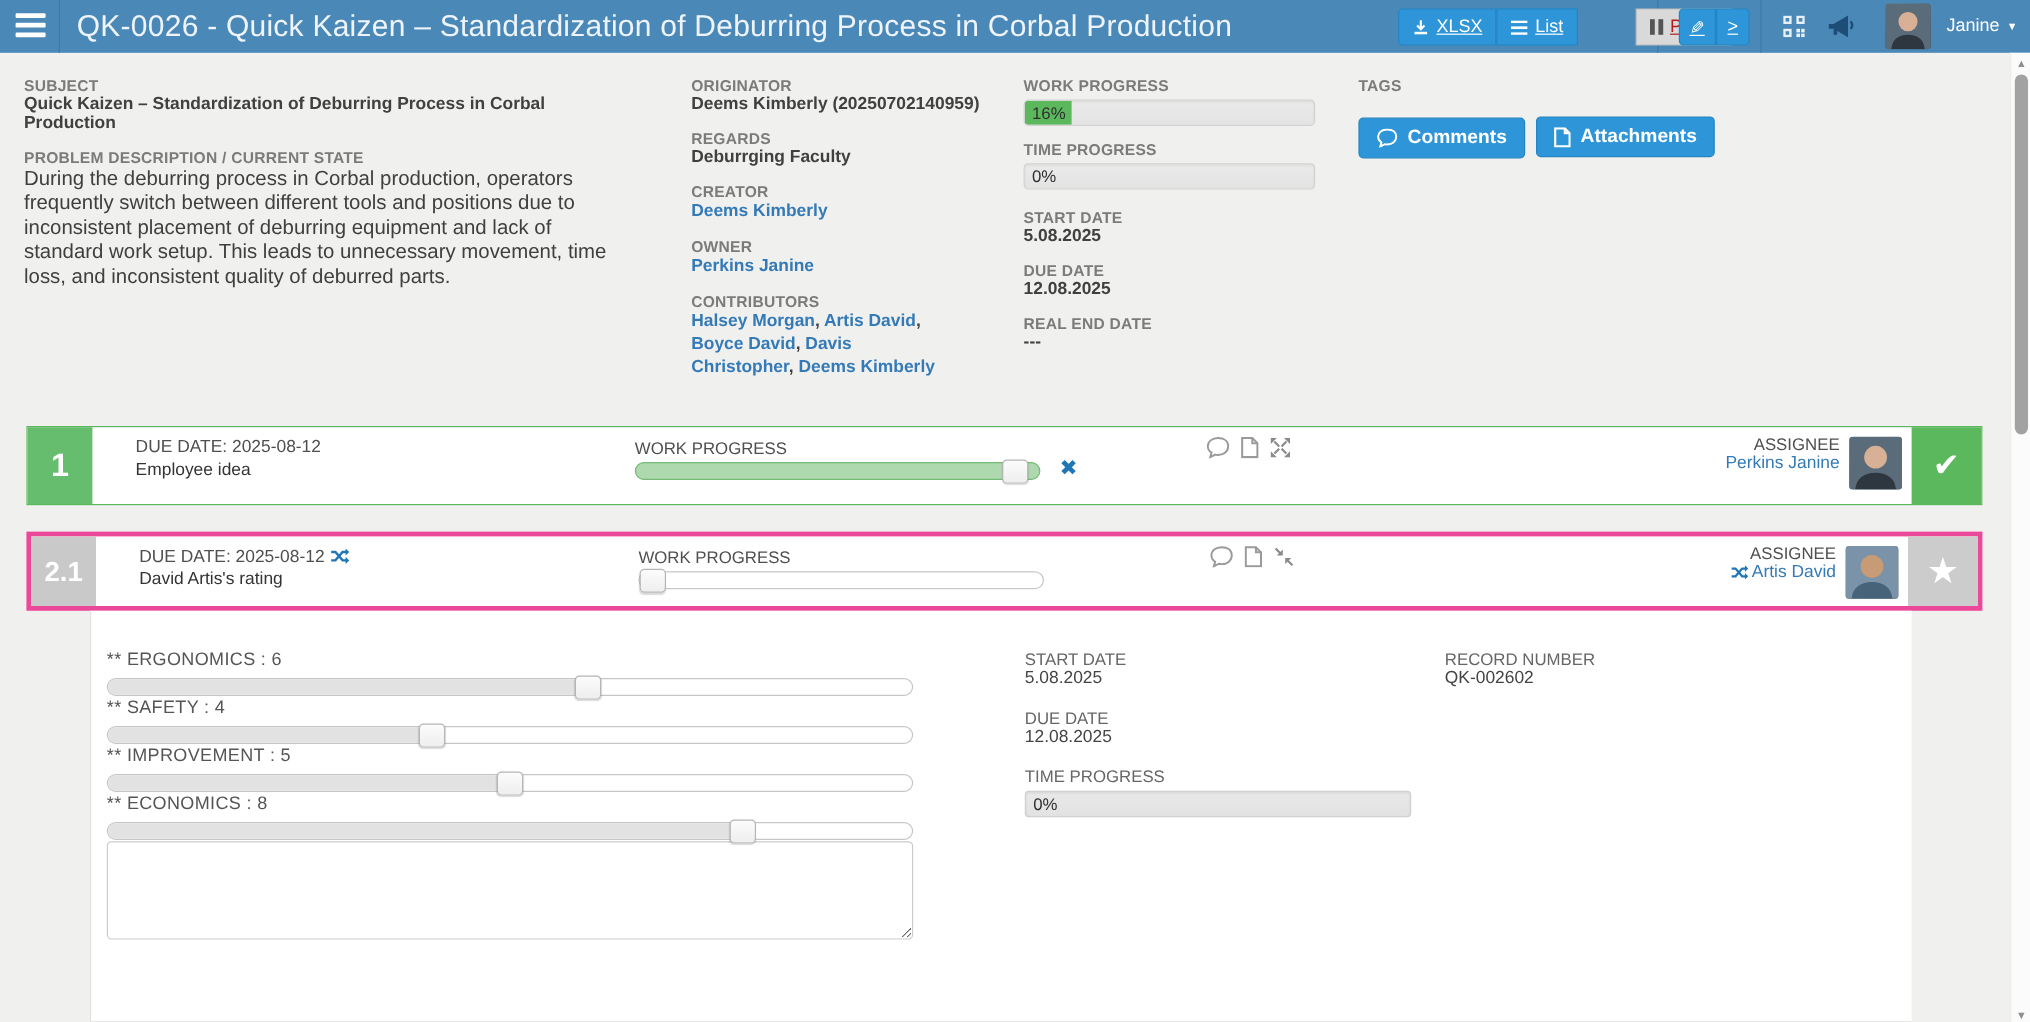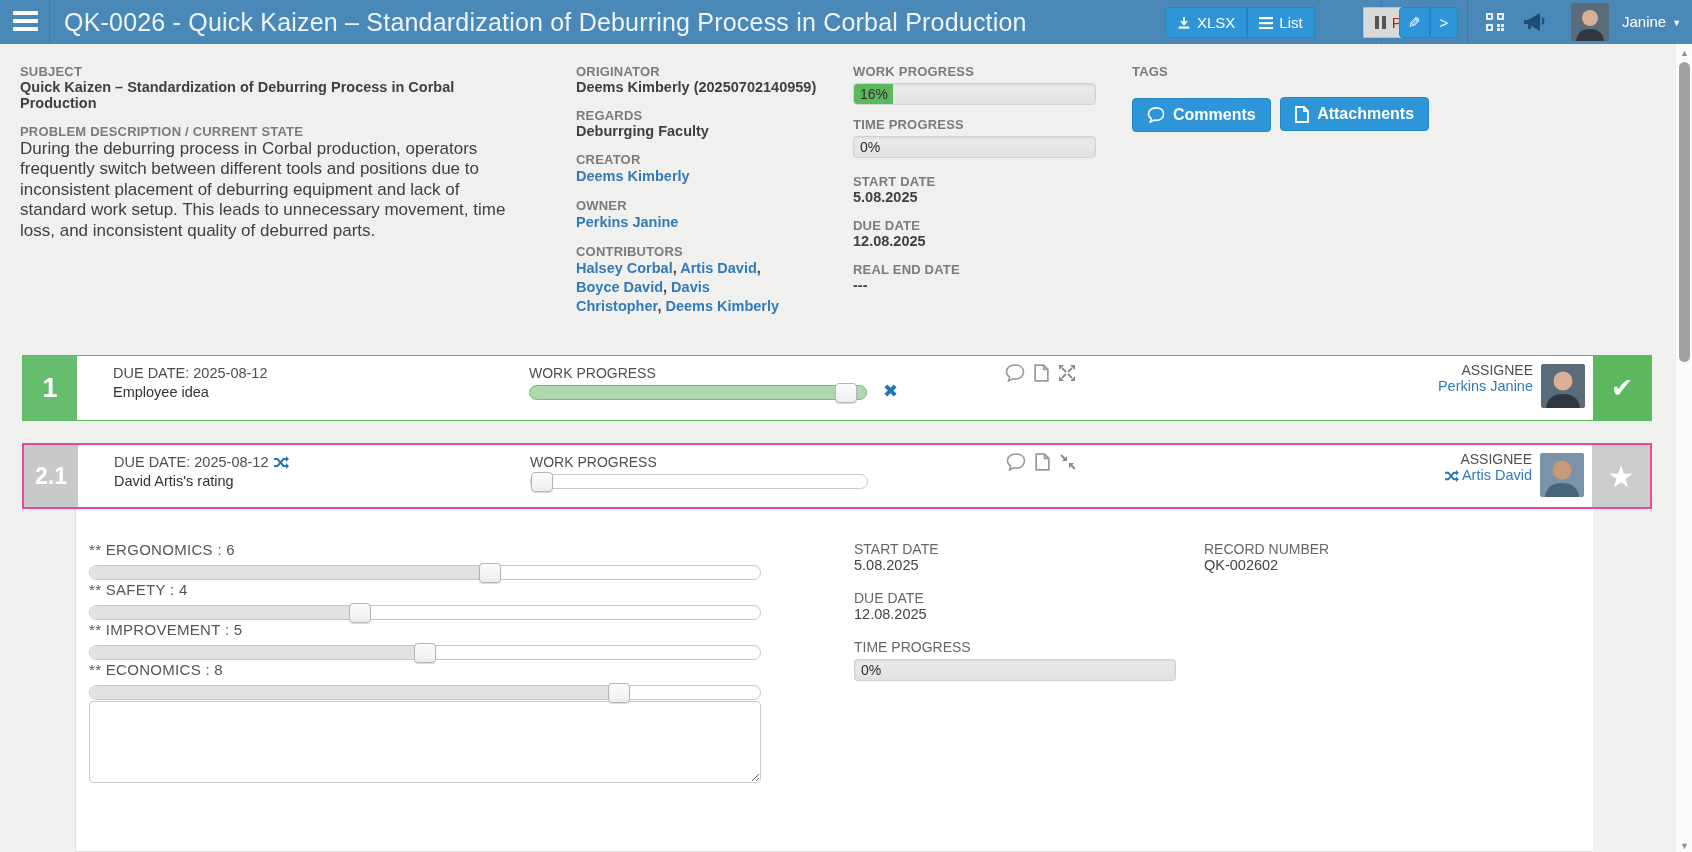--- a/index.html
+++ b/index.html
@@ -9,21 +9,21 @@
   
   .header { position:absolute; left:0; top:0; width:1692px; height:44px; background:#4a88b8; }
   .hamburger { position:absolute; left:0; top:0; width:50px; height:44px; border-right:1px solid #3e7aab; cursor:pointer; }
   .hamburger .bar { position:absolute; left:13px; width:25px; height:4px; background:#fff; border-radius:1px; }
   .hamburger .b1{top:11px}.hamburger .b2{top:19px}.hamburger .b3{top:27px}
   .app-title { position:absolute; left:64px; top:0; height:44px; line-height:44px; color:#eef4fa;
                font-size:25px; font-weight:300; letter-spacing:0.2px; white-space:nowrap; }
   .hdr-sep { position:absolute; top:0; width:1px; height:44px; background:#3e7aab; }
   .btn-group { position:absolute; top:7px; height:31px; display:flex; }
   .hbtn { height:31px; display:flex; align-items:center; gap:6px; padding:0 11px; background:#2e96d8;
-          color:#fff; font-size:15px; font-weight:400; border:1px solid #2385c4; cursor:pointer; }
+          color:#fff; font-size:15px; font-weight:400; border:1px solid #2385c4; cursor:pointer;text-decoration:underline; }
   .hbtn:first-child { border-radius:4px 0 0 4px; }
   .hbtn:last-child { border-radius:0 4px 4px 0; }
   .hbtn.pressed { background:#d9d9d9; color:#b91c1c; border-color:#bdbdbd;margin-left:48px; }
   .pause-bars { display:inline-flex; gap:3px; }
   .pause-bars i { width:4px; height:13px; background:#555; }
   .icon-svg { display:block; }
   .hdr-icon { position:absolute; cursor:pointer; }
   .avatar { border-radius:3px; overflow:hidden; position:relative; background:linear-gradient(135deg,#6b7f90,#3c4a55); cursor:pointer; }
   .avatar svg { position:absolute; left:0; top:0; }
   .user-name { position:absolute; top:0; height:44px; line-height:44px; color:#fff; font-size:15px; cursor:pointer; }
@@ -42,21 +42,21 @@
           border-radius:4px; box-shadow:inset 0 1px 2px rgba(0,0,0,.08); overflow:hidden; position:relative; }
   .pbar .fill { height:100%; background:#5cb85c; border-radius:3px 0 0 3px; }
   .pbar .ptxt { position:absolute; left:6px; top:2px; font-size:14px; color:#2f2f2f; }
 
   .tag-btn { display:inline-flex; align-items:center; gap:8px; height:34px; padding:0 14px; background:#2e96d8;
              border:1px solid #2385c4; border-radius:4px; color:#fff; font-size:16px; font-weight:700; cursor:pointer; margin-right:5px; }
 
   
   .task-row { position:absolute; left:22px; width:1630px; height:66px; background:#fff; display:flex; }
   .task-row.green { border:1px solid #5cb85c; }
-  .task-row.gray  { border:2px solid #ec4899; }
+  .task-row.gray  { border:4px solid #ec4899; }
   .num-block { width:54px; flex:0 0 54px; display:flex; align-items:center; justify-content:center;
                color:#fff; font-size:27px; font-weight:700; }
   .num-block.green { background:#66bd6d; }
   .num-block.gray  { background:#c9c9c9; font-size:23px; }
   .row-body { flex:1; position:relative; }
   .row-date { position:absolute; left:36px; top:9px; font-size:14.5px; color:#4f4f4f; }
   .row-title { position:absolute; left:36px; top:28px; font-size:14.5px; color:#333; }
   .row-wp-lbl { position:absolute; left:452px; top:9px; font-size:14px; color:#4f4f4f; }
   .row-slider { position:absolute; left:452px; top:29px; width:338px; height:15px; border-radius:8px; border:1px solid #c9c9c9; background:#fff; }
   .row-slider.filled { background:#aed8ae; border-color:#74b974; }
@@ -200,21 +200,21 @@
     <div class="lbl">CREATOR</div>
     <div><a class="link">Deems Kimberly</a></div>
   </div>
   <div class="ov-row">
     <div class="lbl">OWNER</div>
     <div><a class="link">Perkins Janine</a></div>
   </div>
   <div class="ov-row" style="width:215px">
     <div class="lbl">CONTRIBUTORS</div>
     <div style="line-height:1.18">
-      <a class="link">Halsey Corbal</a><span class="contrib-suffix">, </span><a class="link">Artis David</a><span class="contrib-suffix">, </span><a class="link">Boyce David</a><span class="contrib-suffix">, </span><a class="link">Davis Christopher</a><span class="contrib-suffix">, </span><a class="link">Deems Kimberly</a>
+      <a class="link">Halsey Morgan</a><span class="contrib-suffix">, </span><a class="link">Artis David</a><span class="contrib-suffix">, </span><a class="link">Boyce David</a><span class="contrib-suffix">, </span><a class="link">Davis Christopher</a><span class="contrib-suffix">, </span><a class="link">Deems Kimberly</a>
     </div>
   </div>
 </div>
 
 <div class="ov-block" style="left:853px;top:64px;width:245px">
   <div class="lbl">WORK PROGRESS</div>
   <div class="pbar" style="margin:4px 0 12px">
     <div class="fill" style="width: 16%;"></div>
     <div class="ptxt">16%</div>
   </div>

